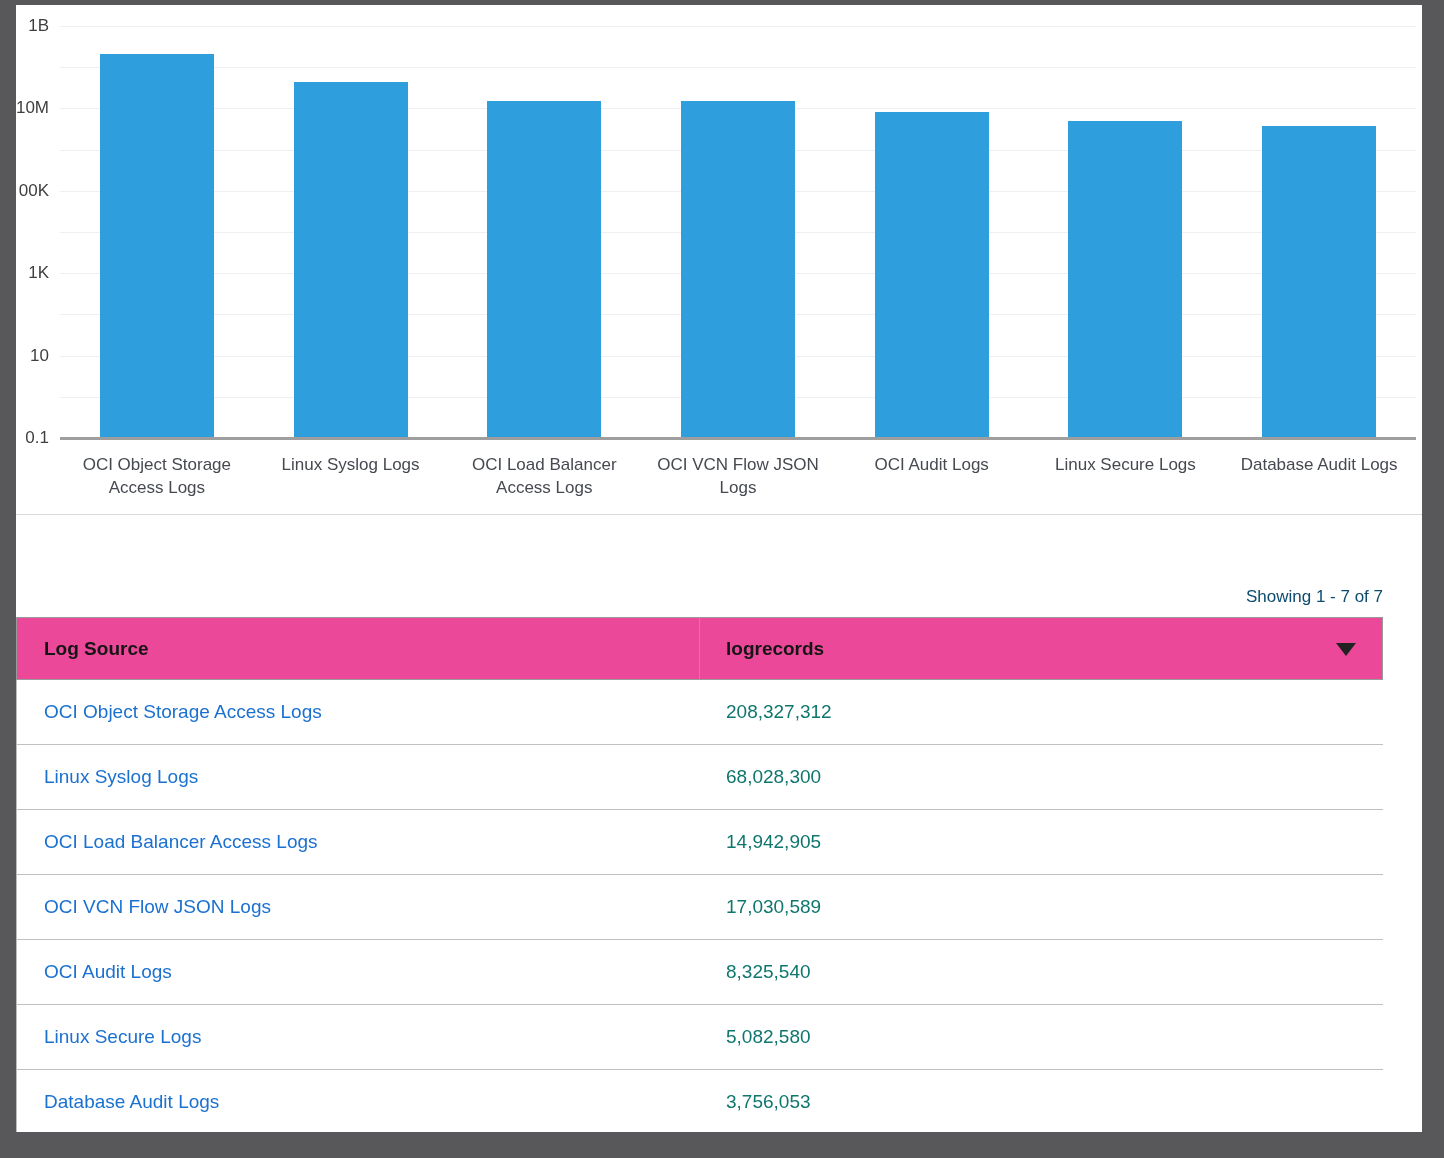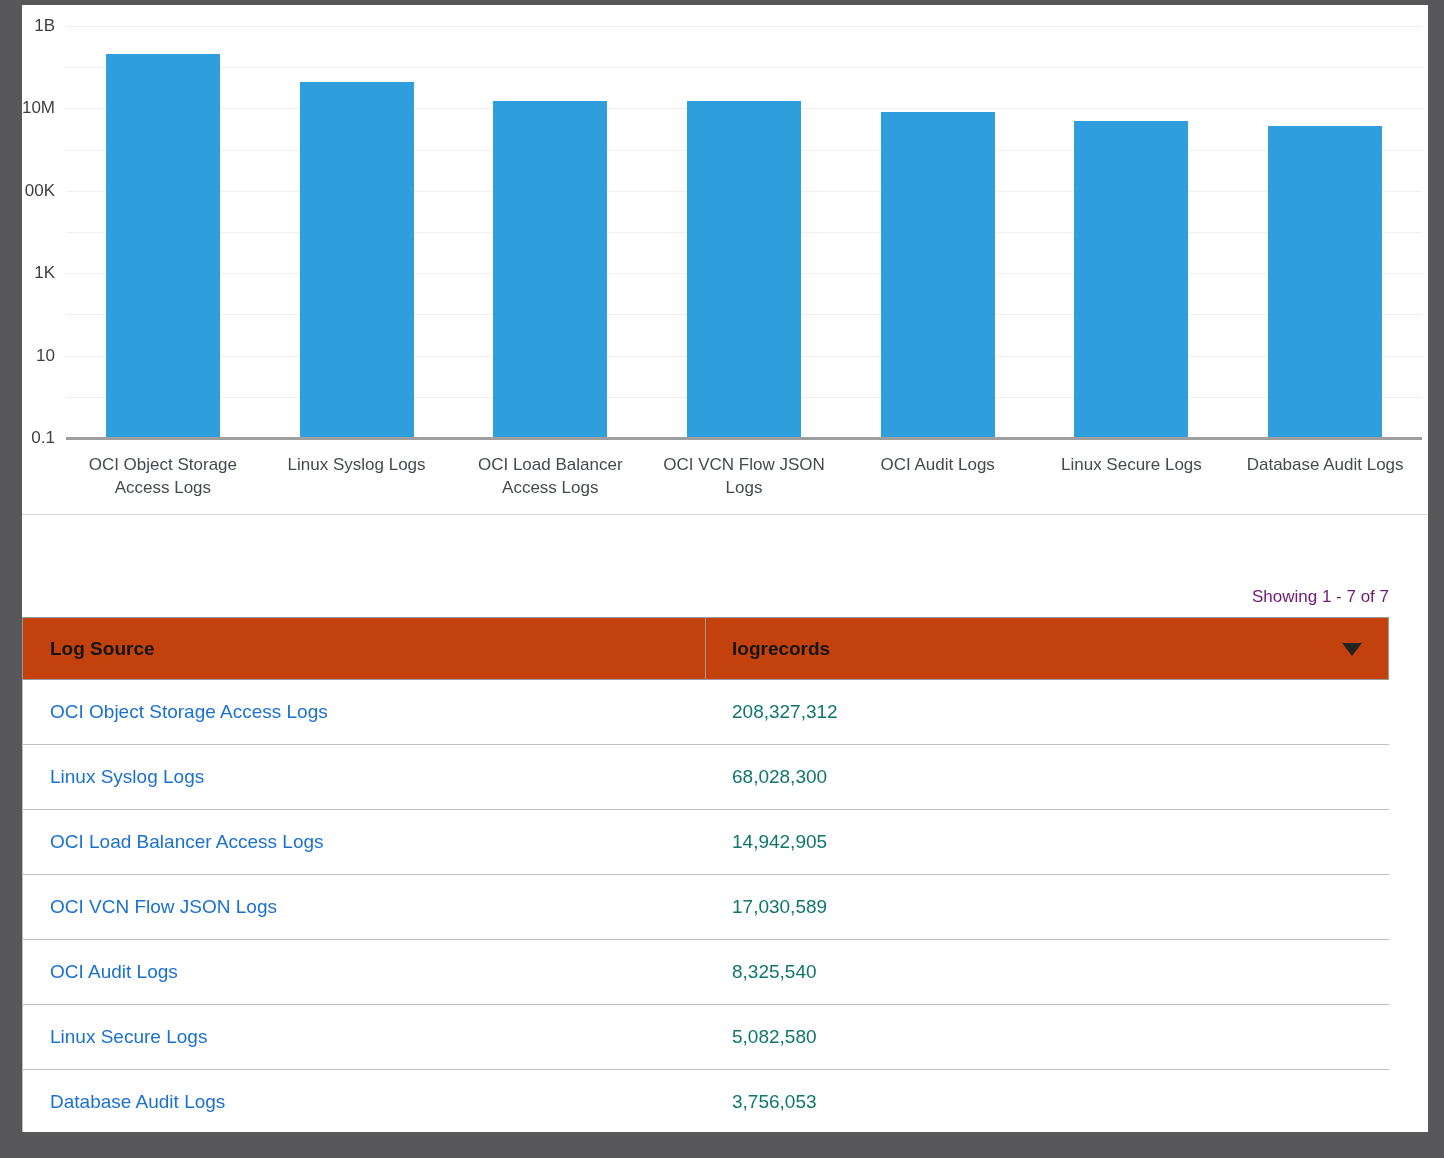--- a/index.html
+++ b/index.html
@@ -6,21 +6,21 @@
     margin: 0;
     padding: 0;
     width: 1444px;
     height: 1158px;
     background: #58585a;
     overflow: hidden;
     font-family: "Liberation Sans", sans-serif;
   }
   .content {
     position: absolute;
-    left: 22px;
+    left: 16px;
     top: 5px;
     width: 1406px;
     height: 1127px;
     background: #ffffff;
     overflow: hidden;
   }
 
   
   .chart {
     position: absolute;
@@ -77,36 +77,36 @@
   }
 
   
   .pagination {
     position: absolute;
     top: 581px;
     right: 39px;
     height: 22px;
     line-height: 22px;
     font-size: 17px;
-    color: #701a75;
+    color: #0c4a6e;
   }
 
   
   .table {
     position: absolute;
     left: 0;
     top: 612px;
     width: 1367px;
   }
   .thead {
     box-sizing: border-box;
     height: 63px;
     border: 1px solid #9a9a9a;
     display: flex;
-    background: #c2410c;
+    background: #ec4899;
   }
   .th {
     box-sizing: border-box;
     display: flex;
     align-items: center;
     font-size: 19px;
     font-weight: bold;
     color: #151515;
   }
   .th1 {

